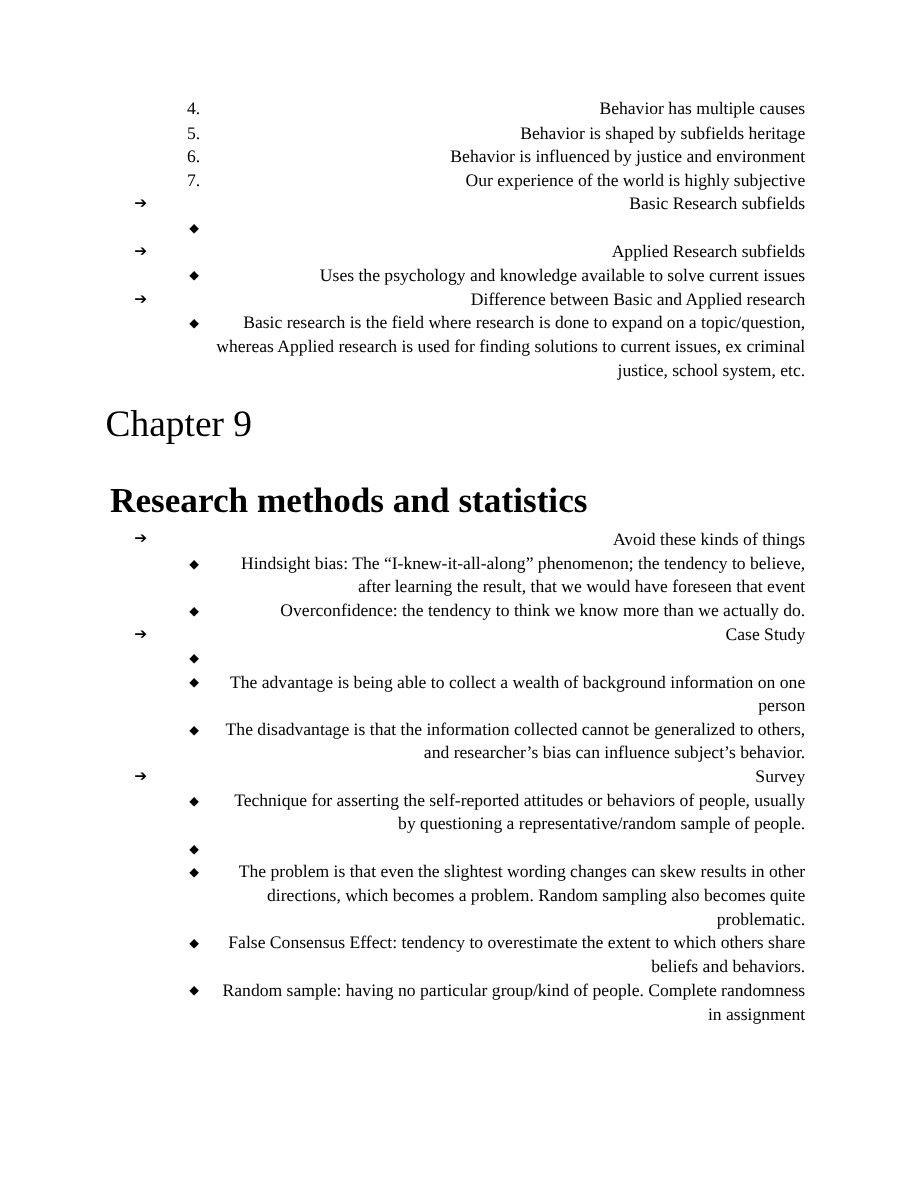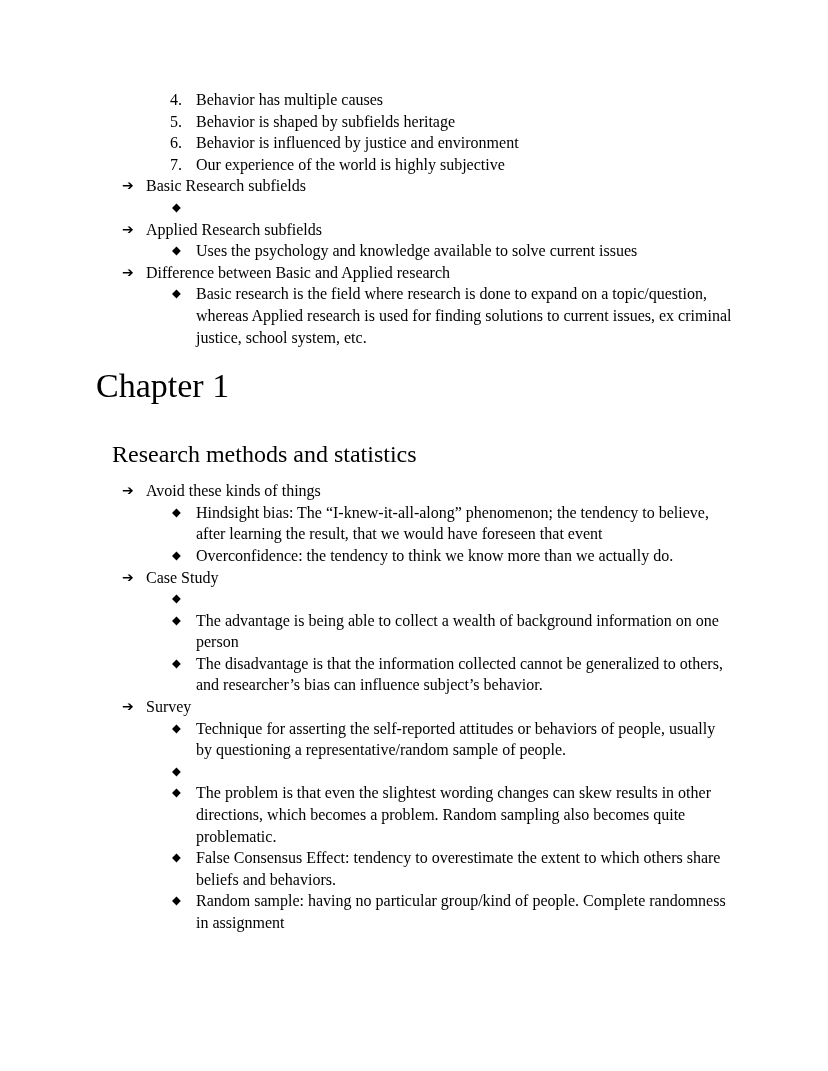--- a/index.html
+++ b/index.html
@@ -32,33 +32,33 @@
     font-family: "DejaVu Sans", sans-serif;
     font-size: 14px; line-height: 21.6px;
   }
   
   .l2 { display: flex; padding-left: 76px; }
   .l2 .marker {
     flex: 0 0 24px; width: 24px;
     font-family: "DejaVu Sans", sans-serif;
     font-size: 11.5px; line-height: 21.6px;
   }
-  .text { flex: 1 1 auto; }
+  .text { flex: 1 1 auto; text-align: right; }
   
   .h1 {
     font-size: 34px;
     line-height: 40px;
     font-weight: 400;
     margin: 18px 0 0 0;
   }
   .h2 {
-    font-size: 24px;
+    font-size: 32px;
     line-height: 30px;
-    font-weight: 400;
-    margin: 33px 0 11px 16px;
+    font-weight: 700;
+    margin: 33px 0 11px 4px;
   }
 </style>
 </head>
 <body>
 
 <div class="page">
     <div class="block num">
       <span class="marker">4.</span>
       <span class="text">Behavior has multiple causes</span>
     </div>
@@ -90,21 +90,21 @@
       <span class="text">Uses the psychology and knowledge available to solve current issues</span>
     </div>
     <div class="block l1">
       <span class="marker">➔</span>
       <span class="text">Difference between Basic and Applied research</span>
     </div>
     <div class="block l2">
       <span class="marker">◆</span>
       <span class="text">Basic research is the field where research is done to expand on a topic/question, whereas Applied research is used for finding solutions to current issues, ex criminal justice, school system, etc.</span>
     </div>
-    <div class="block h1">Chapter 1</div>
+    <div class="block h1">Chapter 9</div>
     <div class="block h2">Research methods and statistics</div>
     <div class="block l1">
       <span class="marker">➔</span>
       <span class="text">Avoid these kinds of things</span>
     </div>
     <div class="block l2">
       <span class="marker">◆</span>
       <span class="text">Hindsight bias: The “I-knew-it-all-along” phenomenon; the tendency to believe, after learning the result, that we would have foreseen that event</span>
     </div>
     <div class="block l2">

